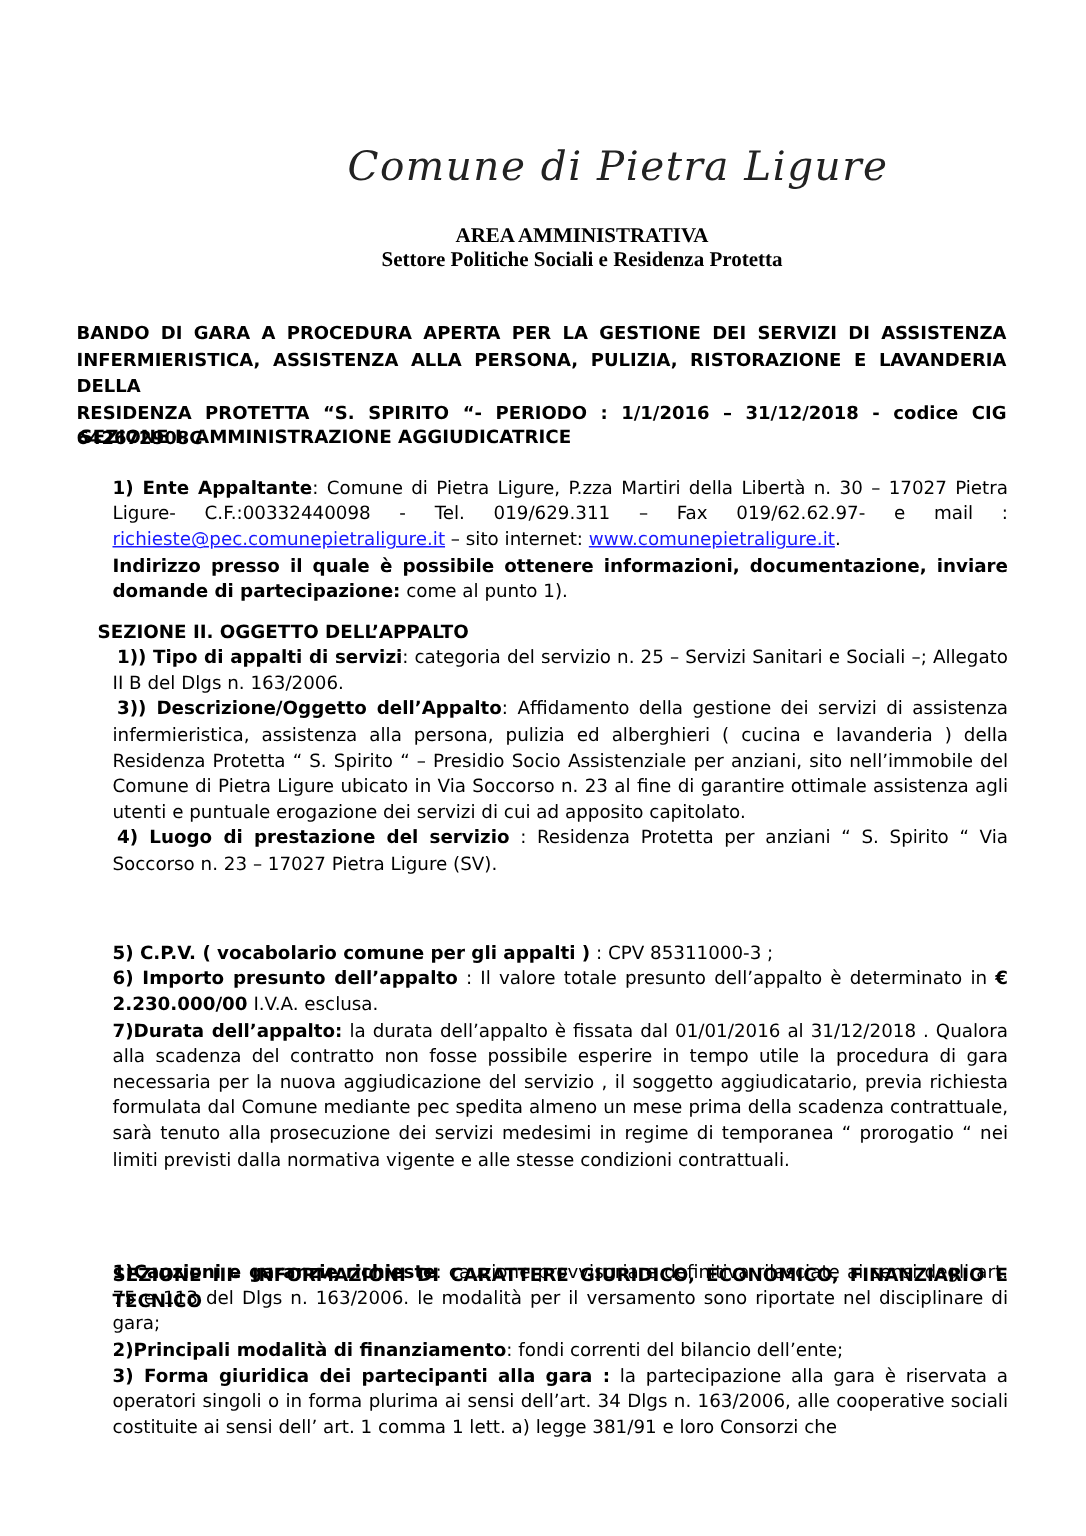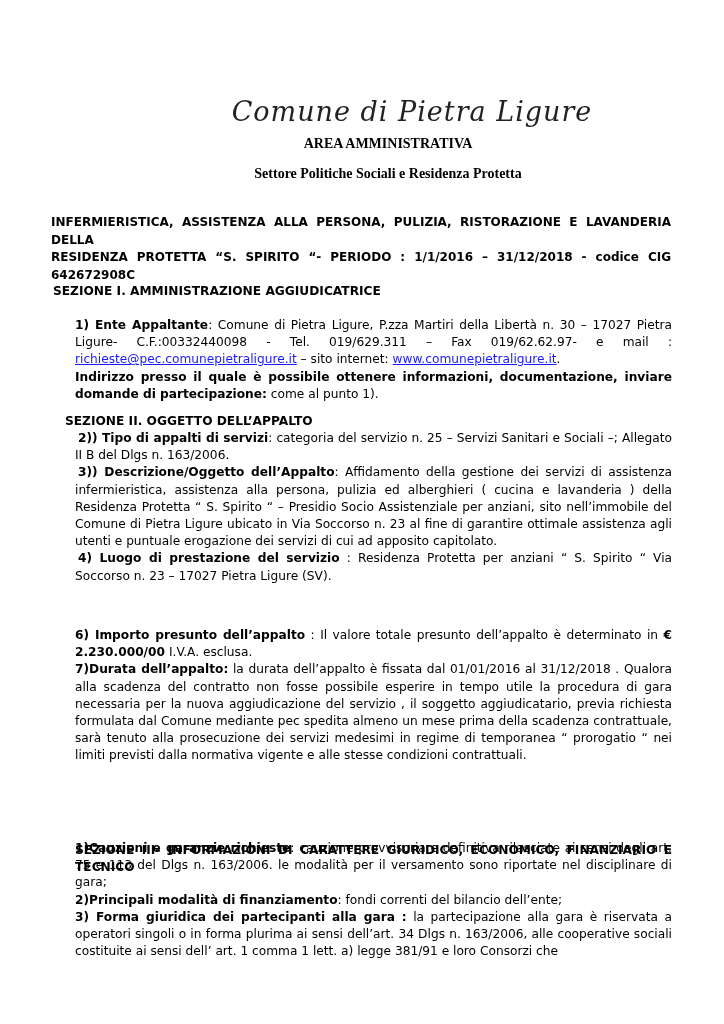--- a/index.html
+++ b/index.html
@@ -6,21 +6,21 @@
   body { width: 724px; height: 1024px; position: relative; overflow: hidden; color: #000; }
   .page { position: absolute; left: 0; top: 0; width: 684px; height: 1024px; }
   .logo {
     position: absolute; left: 0; top: 96px; width: 724px; text-align: center;
     font-family: "DejaVu Serif", serif; font-style: italic; font-size: 27px;
     letter-spacing: 1px; color: #222;
     padding-left: 100px; box-sizing: border-box;
   }
   .hdr { position: absolute; left: 0; width: 724px; text-align: center;
     font-family: "Liberation Serif", serif; font-weight: bold; font-size: 14px; }
-  .hdr1 { top: 136px; padding-left: 52px; box-sizing: border-box; font-family: Liberation Serif, serif; }
+  .hdr1 { top: 150px; padding-left: 52px; box-sizing: border-box; font-family: Liberation Serif, serif; }
   .hdr2 { top: 166px; padding-left: 52px; box-sizing: border-box; }
   .sans { font-family: "DejaVu Sans", sans-serif; font-size: 12.2px; line-height: 17.2px; }
   .title {
     position: absolute; left: 51px; top: 214px; width: 620px;
     font-family: "DejaVu Sans", sans-serif; font-weight: bold; font-size: 12px; line-height: 17.6px;
     text-align: justify; text-align-last: justify;
   }
   .title .last { text-align-last: left; }
   .block { position: absolute; left: 51px; width: 621px; text-align: justify; }
   .sec { font-weight: bold; }
@@ -32,40 +32,42 @@
 </head>
 <body>
 
 <div class="page">
 
   <div class="logo">Comune di Pietra Ligure</div>
   <div class="hdr hdr1">AREA AMMINISTRATIVA</div>
   <div class="hdr hdr2">Settore Politiche Sociali e Residenza Protetta</div>
 
   <div class="title">
+    <div>BANDO DI GARA  A PROCEDURA APERTA PER LA GESTIONE DEI SERVIZI DI ASSISTENZA</div>
     <div>INFERMIERISTICA, ASSISTENZA ALLA PERSONA, PULIZIA, RISTORAZIONE E LAVANDERIA DELLA</div>
     <div class="last">RESIDENZA PROTETTA “S. SPIRITO “- PERIODO : 1/1/2016 – 31/12/2018   - codice CIG 642672908C</div>
   </div>
 
   <div class="block sans sec" style="top:283px; left:53px;">SEZIONE I. AMMINISTRAZIONE AGGIUDICATRICE</div>
 
   <div class="block sans" style="top:317px; left:75px; width:597px;">
     <p class="p"><b>1) Ente Appaltante</b><span>: Comune di Pietra Ligure, P.zza Martiri della Libertà n. 30 – 17027 Pietra Ligure- C.F.:00332440098 - Tel. 019/629.311 – Fax 019/62.62.97- e mail : </span><a class="link">richieste@pec.comunepietraligure.it</a><span> – sito internet: </span><a class="link">www.comunepietraligure.it</a><span>.</span></p>
     <p class="p"><b>Indirizzo presso il quale è possibile ottenere informazioni, documentazione, inviare domande di partecipazione:</b><span> come al punto 1).</span></p>
   </div>
 
   <div class="block sans sec" style="top:413px; left:65px;">SEZIONE II. OGGETTO DELL’APPALTO</div>
 
   <div class="block sans" style="top:430px; left:75px; width:597px;">
-    <p class="p"><b class="sp1">2)) Tipo di appalti di servizi</b><span>: categoria del servizio  n.  25 – Servizi Sanitari e Sociali –; Allegato II B del Dlgs n. 163/2006.</span></p>
+    <p class="p"><b class="sp1">1)) Tipo di appalti di servizi</b><span>: categoria del servizio  n.  25 – Servizi Sanitari e Sociali –; Allegato II B del Dlgs n. 163/2006.</span></p>
     <p class="p"><b class="sp1">3))  Descrizione/Oggetto dell’Appalto</b><span>: Affidamento della gestione dei servizi di assistenza infermieristica, assistenza alla persona, pulizia ed alberghieri ( cucina e lavanderia ) della Residenza Protetta “ S. Spirito “ – Presidio Socio Assistenziale per anziani, sito nell’immobile del Comune di Pietra Ligure ubicato in Via Soccorso n. 23 al fine di garantire  ottimale assistenza agli utenti e puntuale erogazione dei servizi di cui ad apposito capitolato.</span></p>
     <p class="p"><b class="sp1">4) Luogo di prestazione del servizio</b><span> : Residenza Protetta per anziani “ S. Spirito “  Via Soccorso n. 23 – 17027 Pietra Ligure (SV).</span></p>
   </div>
 
   <div class="block sans" style="top:627px; left:75px; width:597px;">
+    <p class="p"><b>5) C.P.V. ( vocabolario comune per gli appalti )</b><span> : CPV 85311000-3  ;</span></p>
     <p class="p"><b>6) Importo presunto dell’appalto</b><span> : Il valore totale  presunto dell’appalto è determinato in </span><b>€ 2.230.000/00</b><span> I.V.A.  esclusa.</span></p>
     <p class="p"><b>7)Durata dell’appalto:</b><span>  la durata dell’appalto è fissata dal 01/01/2016  al  31/12/2018 . Qualora alla scadenza del contratto non fosse possibile esperire in tempo utile la procedura  di gara necessaria per la nuova aggiudicazione del servizio , il soggetto aggiudicatario, previa richiesta formulata dal Comune mediante pec spedita almeno un mese prima della scadenza contrattuale, sarà tenuto alla prosecuzione dei servizi medesimi in regime di temporanea “ prorogatio “ nei limiti previsti dalla normativa vigente e alle stesse condizioni contrattuali.</span></p>
   </div>
 
   <div class="block sans sec" style="top:842px; left:75px; width:597px;">SEZIONE III- INFORMAZIONI DI CARATTERE GIURIDICO, ECONOMICO, FINANZIARIO E TECNICO</div>
 
   <div class="block sans" style="top:840px; left:75px; width:597px;">
     <p class="p"><b>1)Cauzioni e garanzie richieste</b><span>: cauzione provvisoria e definitiva rilasciate ai sensi  degli art. 75 e 113 del Dlgs n. 163/2006. le modalità per il versamento sono riportate nel disciplinare di gara;</span></p>
     <p class="p"><b>2)Principali modalità di finanziamento</b><span>:  fondi correnti del bilancio dell’ente;</span></p>
     <p class="p"><b>3) Forma giuridica dei partecipanti alla gara :</b><span> la partecipazione alla gara è riservata a operatori singoli o in forma plurima ai sensi dell’art. 34 Dlgs n. 163/2006, alle cooperative sociali costituite ai sensi  dell’ art. 1 comma 1 lett. a) legge 381/91 e loro Consorzi che</span></p>

